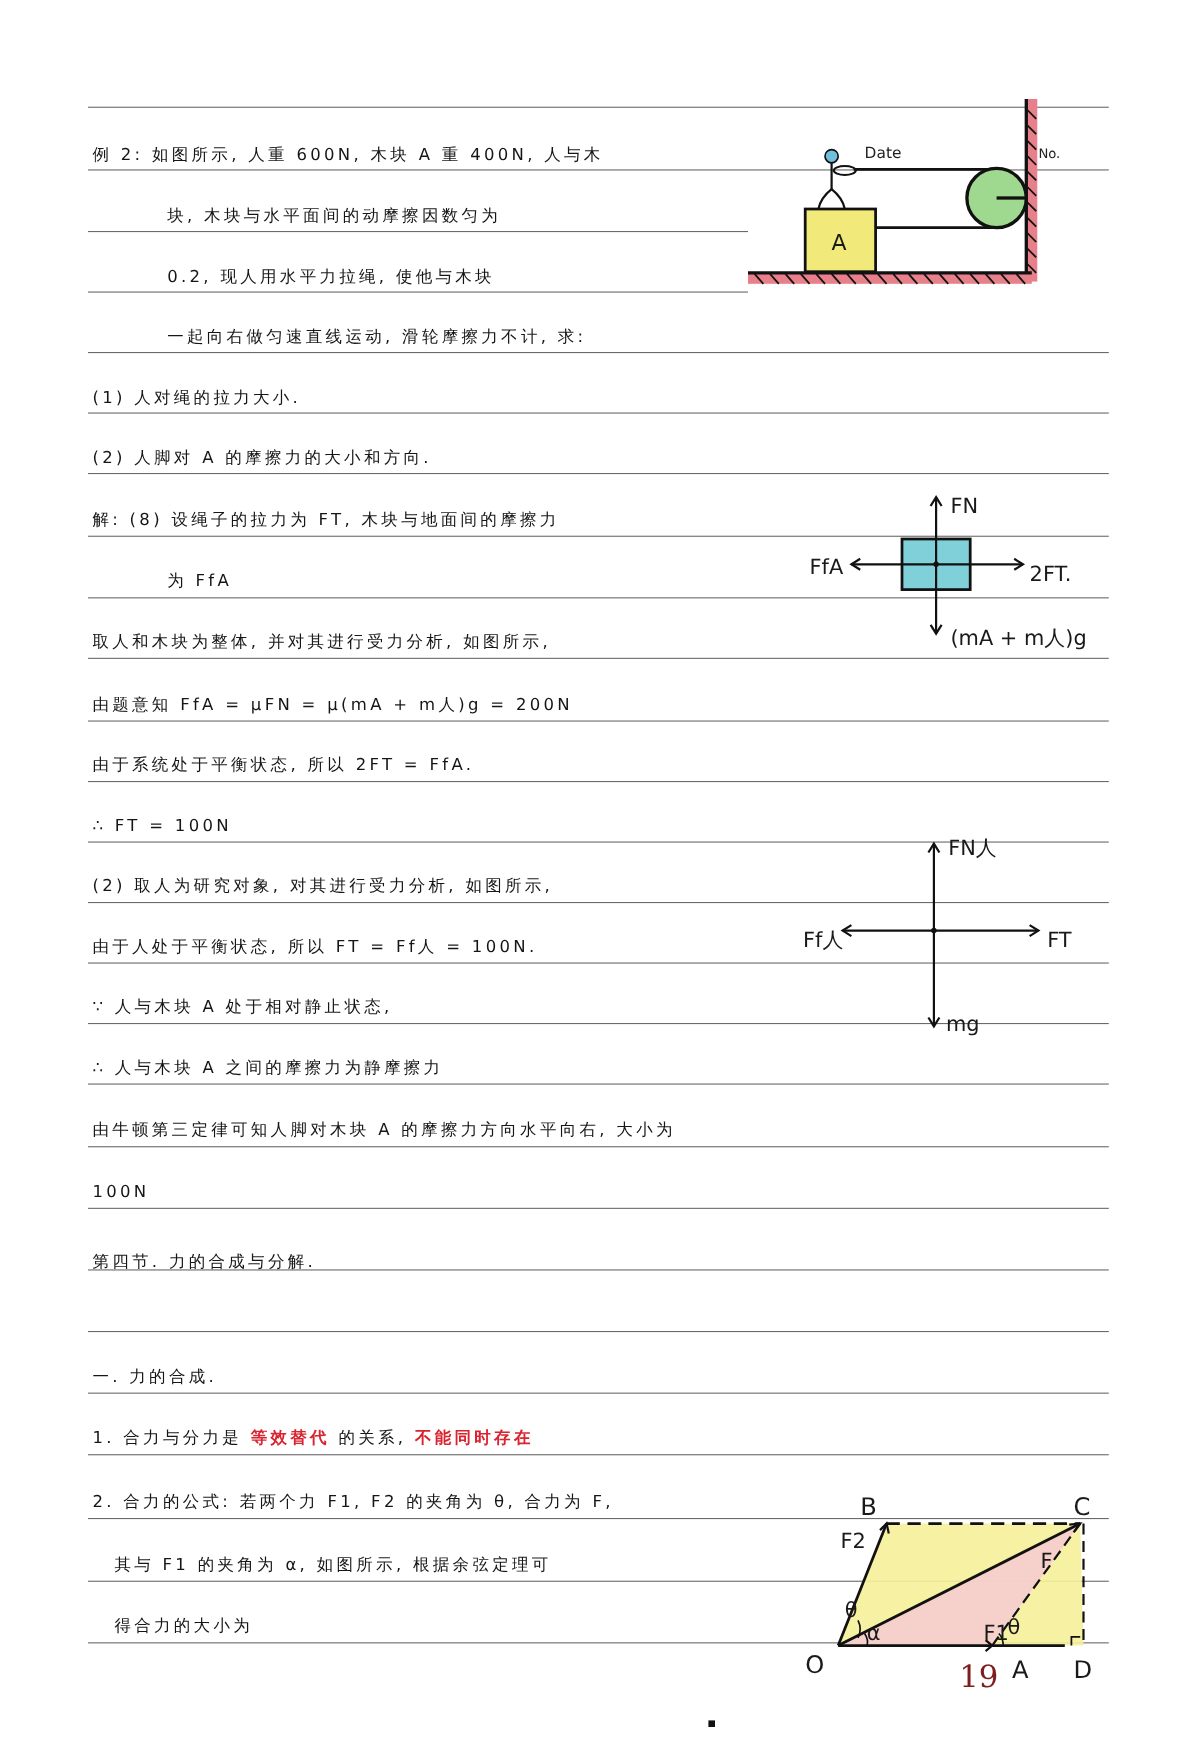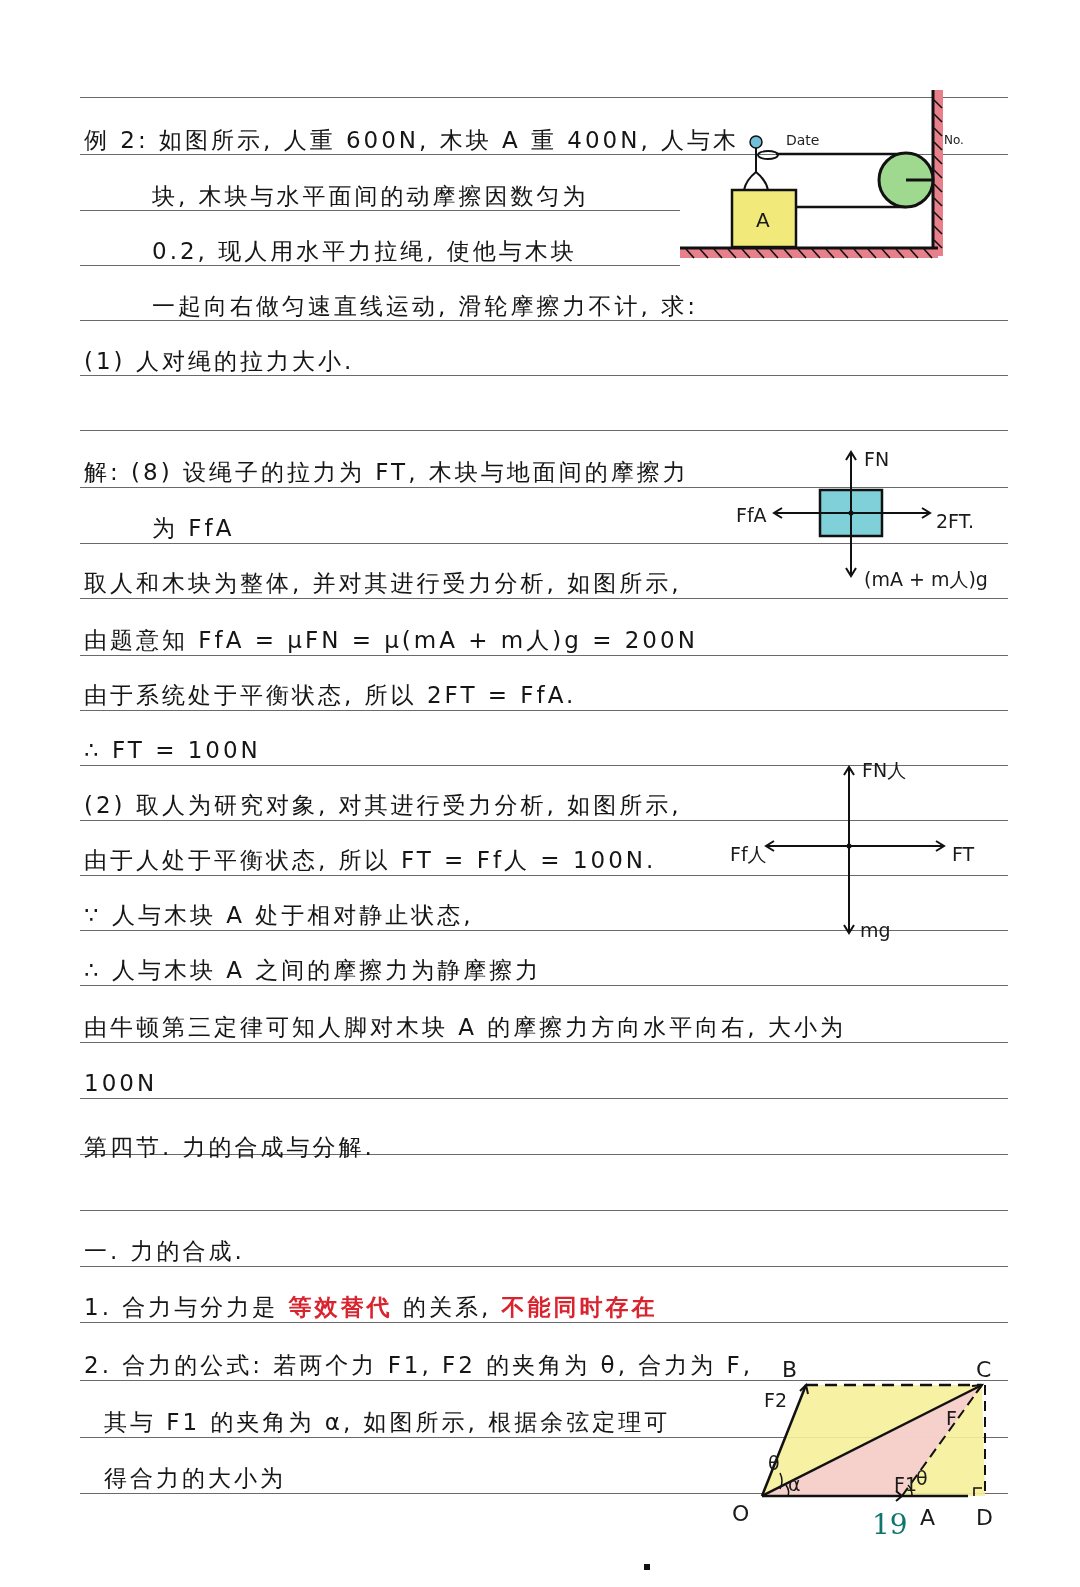--- a/index.html
+++ b/index.html
@@ -3,27 +3,27 @@
 <meta charset="utf-8">
 <style>
   html, body { margin: 0; padding: 0; }
   body {
     width: 1080px; height: 1587px; background: #ffffff; position: relative; overflow: hidden;
     font-family: "DejaVu Sans", sans-serif; color: #1a1a1a;
   }
   .page { position: absolute; left: 0; top: 0; width: 1080px; height: 1587px; }
   .rule { position: absolute; left: 80px; width: 928px; height: 0; border-top: 1.6px solid #6a6a6a; }
   .line-text {
-    position: absolute; left: 84px; font-size: 23px; letter-spacing: 3px; white-space: nowrap;
+    position: absolute; left: 84px; font-size: 15px; letter-spacing: 3px; white-space: nowrap;
     line-height: 28px; color: #161616;
   }
   .indent { left: 152px; }
   .indent-sm { left: 104px; }
   .red { color: #d9232e; font-weight: bold; }
-  .page-num { position: absolute; left: 872px; top: 1508px; font-family: "DejaVu Serif", serif; font-size: 28px; color: #0f766e; }
+  .page-num { position: absolute; left: 872px; top: 1508px; font-family: "DejaVu Serif", serif; font-size: 28px; color: #7f1d1d; }
   .dot { position: absolute; left: 644px; top: 1564px; width: 6px; height: 6px; background: #111; }
   .label-date { position: absolute; left: 786px; top: 132px; font-size: 14px; color: #222; }
   .label-no { position: absolute; left: 944px; top: 133px; font-size: 12px; color: #222; }
   svg { position: absolute; overflow: visible; }
   .diag-text { font-family: "DejaVu Sans", sans-serif; font-size: 19px; fill: #1a1a1a; }
 </style>
 </head>
 <body>
 
 <div class="page">
@@ -56,20 +56,21 @@
   <div class="rule" style="top:1493px"></div>
 
   <div class="label-date">Date</div>
   <div class="label-no">No.</div>
 
   <div class="line-text" style="top:126px">例 2: 如图所示, 人重 600N, 木块 A 重 400N, 人与木</div>
   <div class="line-text indent" style="top:182px">块, 木块与水平面间的动摩擦因数匀为</div>
   <div class="line-text indent" style="top:237px">0.2, 现人用水平力拉绳, 使他与木块</div>
   <div class="line-text indent" style="top:292px">一起向右做匀速直线运动, 滑轮摩擦力不计, 求:</div>
   <div class="line-text" style="top:347px">(1) 人对绳的拉力大小.</div>
+  <div class="line-text" style="top:402px">(2) 人脚对 A 的摩擦力的大小和方向.</div>
 
   <div class="line-text" style="top:458px">解: (8) 设绳子的拉力为 FT, 木块与地面间的摩擦力</div>
   <div class="line-text indent" style="top:514px">为 FfA</div>
   <div class="line-text" style="top:569px">取人和木块为整体, 并对其进行受力分析, 如图所示,</div>
   <div class="line-text" style="top:626px">由题意知 FfA = μFN = μ(mA + m人)g = 200N</div>
   <div class="line-text" style="top:681px">由于系统处于平衡状态, 所以 2FT = FfA.</div>
   <div class="line-text" style="top:736px">∴ FT = 100N</div>
 
   <div class="line-text" style="top:791px">(2) 取人为研究对象, 对其进行受力分析, 如图所示,</div>
   <div class="line-text" style="top:846px">由于人处于平衡状态, 所以 FT = Ff人 = 100N.</div>

